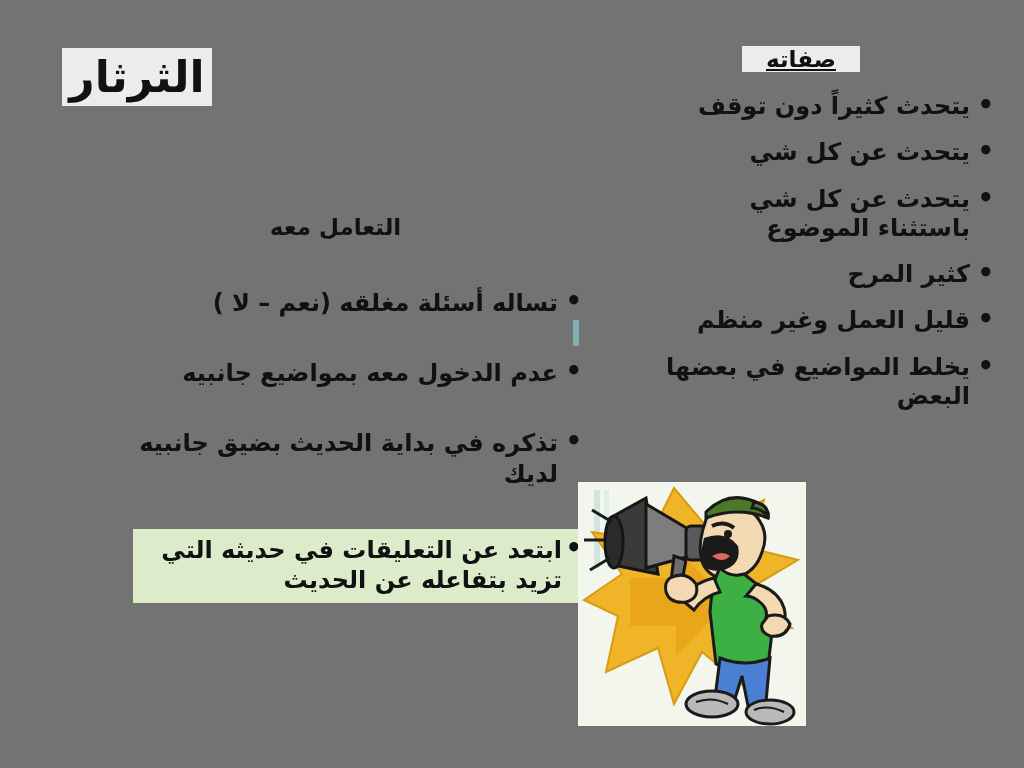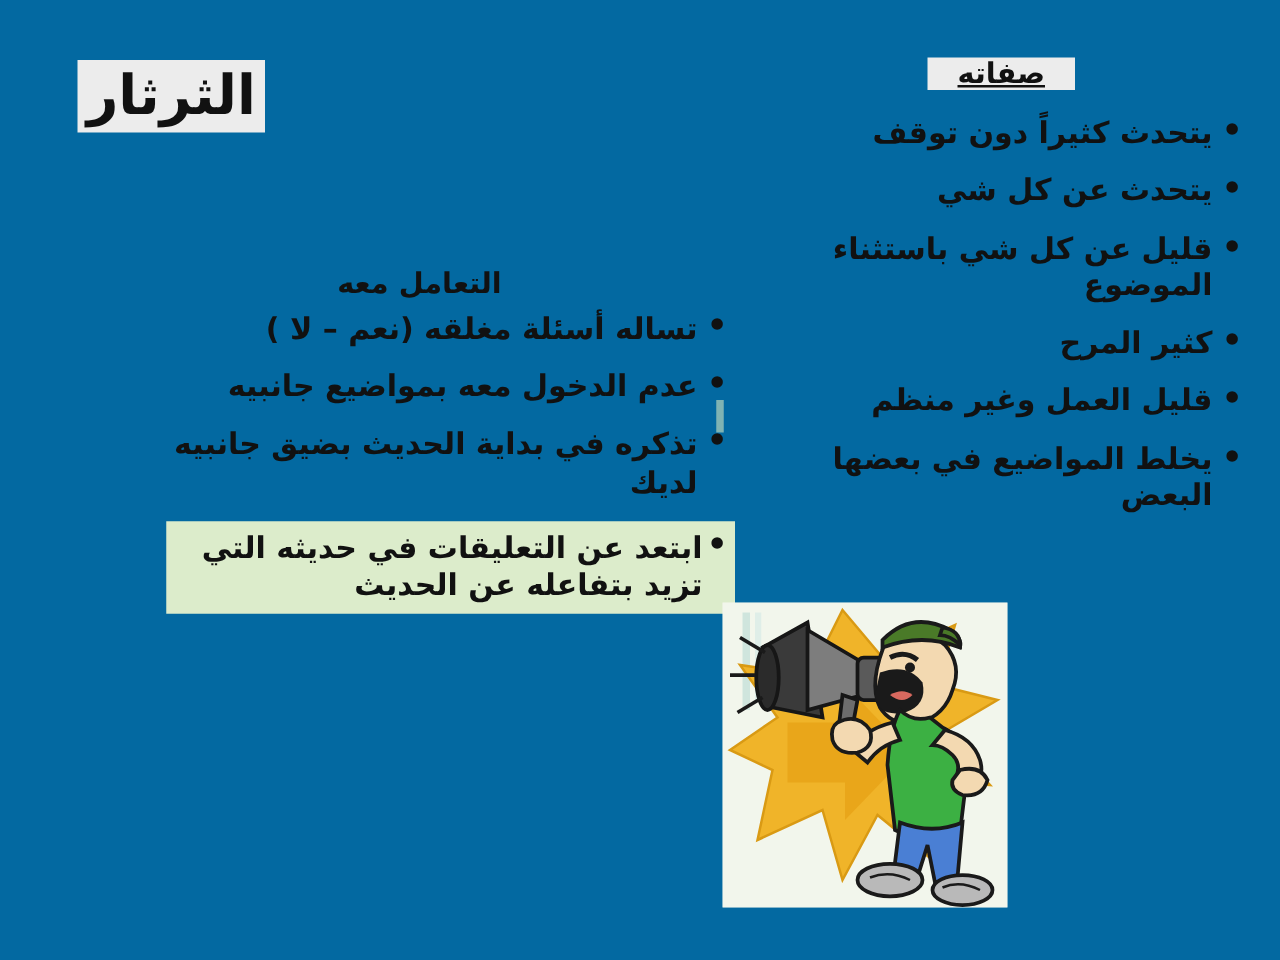--- a/index.html
+++ b/index.html
@@ -8,21 +8,21 @@
     padding: 0;
     background: #ffffff;
   }
   body {
     font-family: "DejaVu Sans", "Liberation Sans", sans-serif;
   }
   #slide {
     position: relative;
     width: 1024px;
     height: 768px;
-    background: #0369a1;
+    background: #737373;
     overflow: hidden;
   }
 
   
   #slide-title {
     position: absolute;
     left: 62px;
     top: 48px;
     width: 150px;
     height: 58px;
@@ -104,20 +104,21 @@
   
   #list-dealing {
     right: 440px;
     top: 248px;
     width: 445px;
     font-size: 24px;
     line-height: 1.26;
   }
   #list-dealing .bullet-item {
     margin-bottom: 16px;
+    margin-top: 40px;
   }
   #list-dealing .bullet-item.highlight {
     background: #dceccb;
     padding: 6px 26px 8px 12px;
     margin-right: -4px;
     margin-left: -6px;
   }
   #list-dealing .bullet-item.highlight::before {
     right: 6px;
     top: 4px;
@@ -150,21 +151,21 @@
 
 <div id="slide">
 
   <div id="slide-title">الثرثار</div>
 
   <div class="col-heading" id="heading-traits">صفاته</div>
 
   <ul class="bullet-list" id="list-traits">
     <li class="bullet-item">يتحدث كثيراً دون توقف</li>
     <li class="bullet-item">يتحدث عن كل شي</li>
-    <li class="bullet-item">قليل عن كل شي باستثناء الموضوع</li>
+    <li class="bullet-item">يتحدث عن كل شي باستثناء الموضوع</li>
     <li class="bullet-item">كثير المرح</li>
     <li class="bullet-item">قليل العمل وغير منظم</li>
     <li class="bullet-item">يخلط المواضيع في بعضها البعض</li>
   </ul>
 
   <div class="col-heading" id="heading-dealing">التعامل معه</div>
 
   <ul class="bullet-list" id="list-dealing">
     <li class="bullet-item">تساله أسئلة مغلقه (نعم – لا )</li>
     <li class="bullet-item">عدم الدخول معه بمواضيع جانبيه</li>

